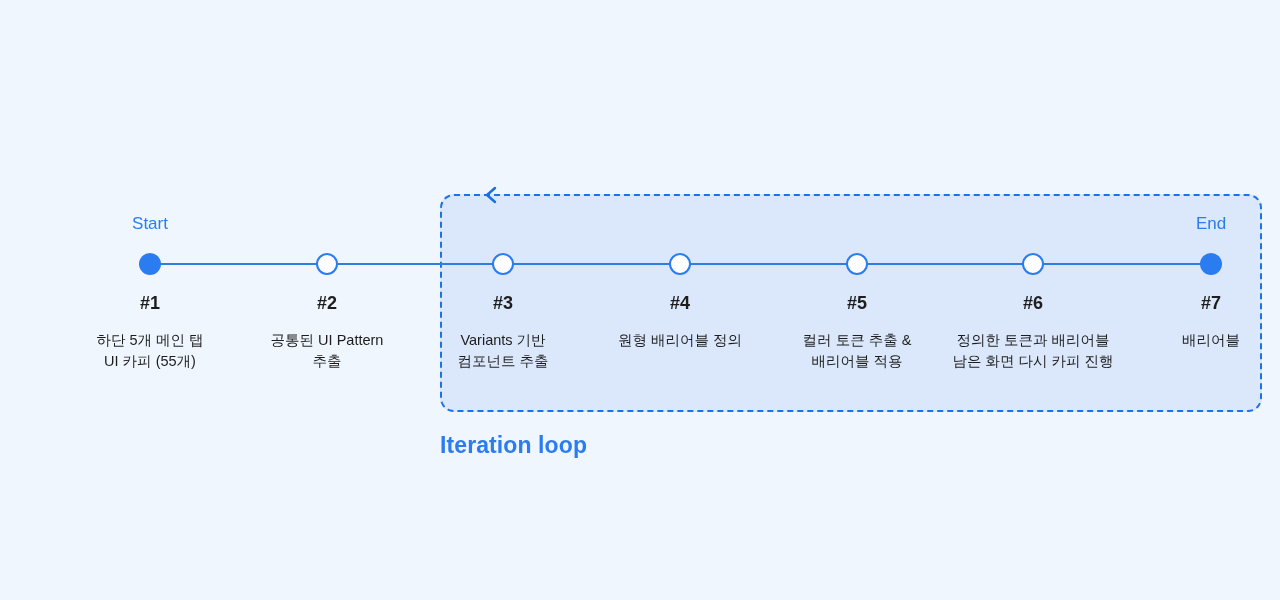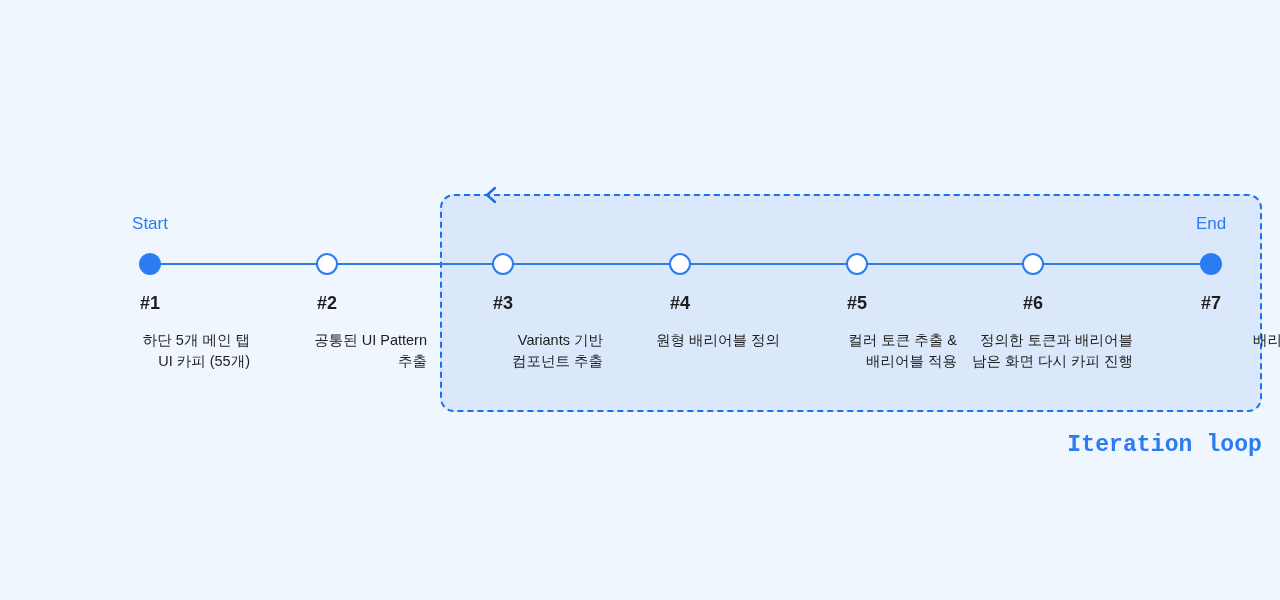--- a/index.html
+++ b/index.html
@@ -45,26 +45,25 @@
     height: 24px;
     color: #1a6ee0;
   }
   .loop-arrow svg { display: block; }
 
   .loop-caption {
     position: absolute;
     left: 400px;
     top: 432px;
     width: 822px;
-    text-align: right;
+    text-align: left;
     font-size: 23px;
     font-weight: bold;
     color: #2b7cf0;
     letter-spacing: .1px;
-    font-family: Liberation Mono, monospace;
   }
 
   
   .axis {
     position: absolute;
     left: 110px;
     top: 263px;
     width: 1062px;
     height: 2px;
     background: #2e7de0;
@@ -121,21 +120,21 @@
     color: #1d1d1d;
     white-space: nowrap;
   }
 
   .step-desc {
     position: absolute;
     top: 330px;
     left: 50%;
     transform: translateX(-50%);
     width: 200px;
-    text-align: right;
+    text-align: center;
     font-size: 14.5px;
     line-height: 21px;
     color: #1d1d1d;
     white-space: pre-line;
   }
 </style>
 </head>
 <body>
 
 <div id="stage">

